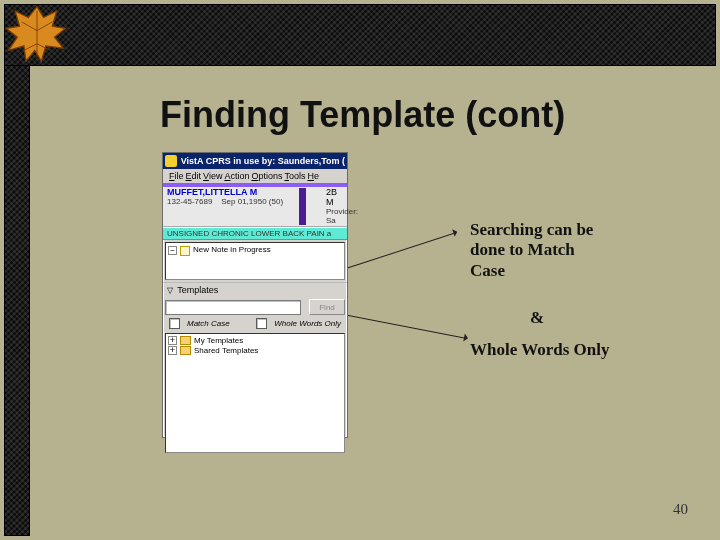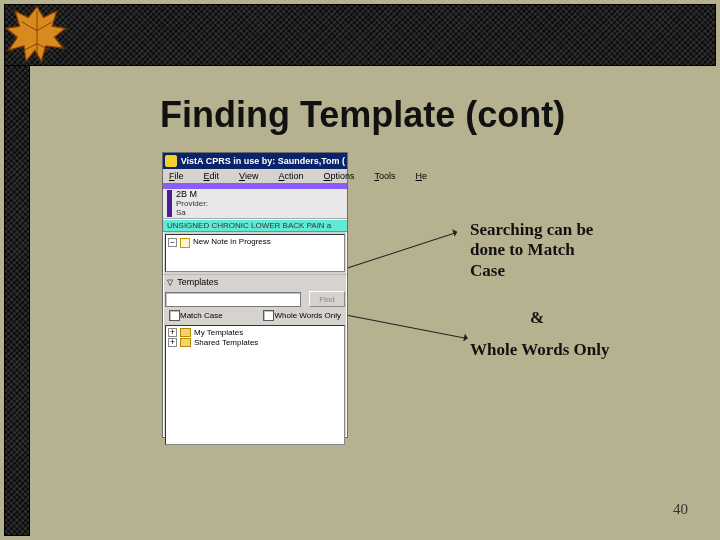--- a/index.html
+++ b/index.html
@@ -75,39 +75,39 @@
     padding: 0 2px;
     font-size: 9px;
     font-weight: bold;
     gap: 4px;
   }
   .titlebar .app-icon { width: 12px; height: 12px; background: #f3cf2f; border-radius: 2px; display: inline-block; }
   .titlebar .title-text { white-space: nowrap; overflow: hidden; }
 
   .menubar {
     display: flex;
-    gap: 20px;
+    gap: 2px;
     padding: 2px 6px;
     background: #d6d3ce;
-    border-bottom: 6px solid #8b5cf6;
+    border-bottom: 4px solid #8b5cf6;
   }
   .menubar span { cursor: default; }
   .menubar span:first-letter { text-decoration: underline; }
 
   .patient-bar {
     display: flex;
     background: #e8e8e8;
     border-bottom: 1px solid #aaa;
     padding: 1px 4px;
     gap: 4px;
   }
   .patient-left { flex: 1; line-height: 1.1; }
   .patient-name { color: #0000cc; font-weight: bold; }
   .patient-sub { color: #333; font-size: 8px; }
-  .patient-right { width: 44px; border-left: 5px solid #4c1d95; padding-left: 4px; line-height: 1.1; }
+  .patient-right { width: 44px; border-left: 7px solid #4c1d95; padding-left: 20px; line-height: 1.1; }
 
   .section-header {
     background: #5eead4;
     border-top: 1px solid #fff;
     border-bottom: 1px solid #888;
     padding: 1px 4px;
     font-size: 8px;
     color: #333;
     white-space: nowrap; overflow: hidden;
   }
@@ -147,23 +147,24 @@
     width: 36px; height: 16px;
     background: #d6d3ce;
     border: 1px solid #888;
     border-top-color:#fff; border-left-color:#fff;
     font-size: 8px;
     display:flex; align-items:center; justify-content:center;
     color:#888;
   }
 
   .check-row {
-    display:flex; align-items:center; gap:0;
+    display:flex; align-items:center; gap:7px;
     padding: 1px 4px;
     font-size: 8px;
+    font-style: italic;
   }
   .checks-line { display:flex; justify-content:space-between; padding: 0 2px 3px 2px;}
   .cbox {
     width: 11px; height: 11px;
     border: 1px solid #5a5a5a;
     background: #fff;
     display:inline-block;
     box-shadow: inset 1px 1px 0 #c0c0c0;
   }
 
@@ -242,20 +243,28 @@
   <div class="menubar">
     <span>File</span>
     <span>Edit</span>
     <span>View</span>
     <span>Action</span>
     <span>Options</span>
     <span>Tools</span>
     <span>He</span>
   </div>
   <div class="patient-bar">
+    <div class="patient-left">
+      <div class="patient-name">MUFFET,LITTELLA M</div>
+      <div class="patient-sub">
+        <span>132-45-7689</span>
+        &nbsp;&nbsp;
+        <span>Sep 01,1950 (50)</span>
+      </div>
+    </div>
     <div class="patient-right">
       <div>2B M</div>
       <div class="patient-sub">Provider: Sa</div>
     </div>
   </div>
 
   <div class="section-header">UNSIGNED CHRONIC LOWER BACK PAIN a</div>
 
   <div class="tree-pane">
     <div class="tree-row">

